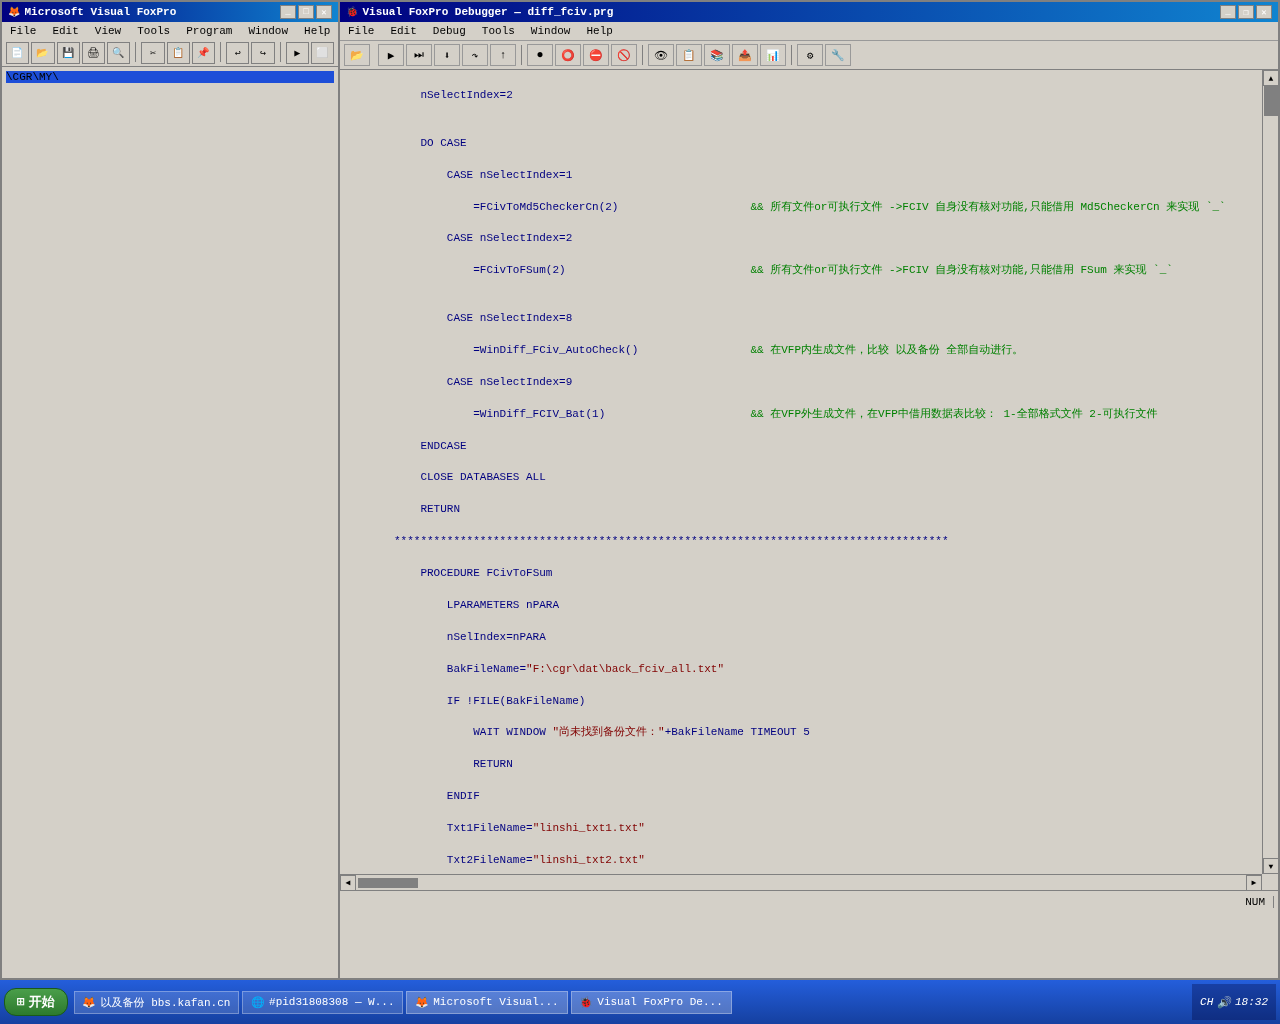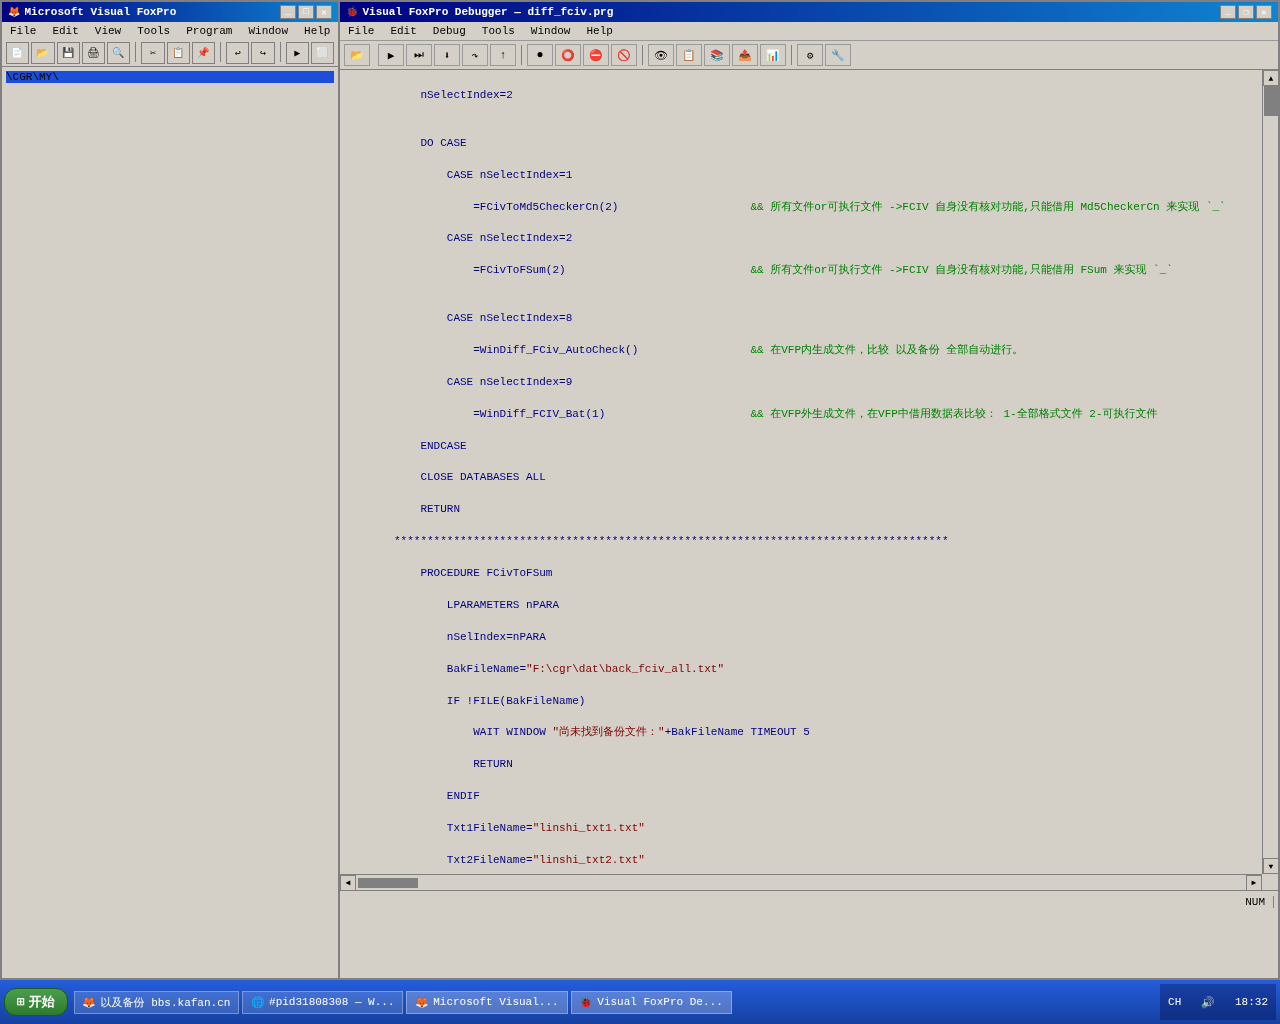--- a/index.html
+++ b/index.html
@@ -185,25 +185,25 @@
       border: 1px solid rgba(255,255,255,0.3);
       color: white;
       font-size: 11px;
       padding: 3px 8px;
       min-width: 120px;
       display: flex; align-items: center; gap: 4px;
       cursor: pointer;
     }
     .taskbar-item.active { background: rgba(255,255,255,0.25); }
     .tray {
-      display: flex; align-items: center; gap: 20px;
+      display: flex; align-items: center; gap: 4px;
       background: rgba(0,0,50,0.3);
       padding: 2px 8px;
       height: 36px;
-      color: white; font-size: 11px;
+      color: white; font-size: 11px; font-style: italic;
     }
     .sep-line { width: 1px; height: 20px; background: #808080; margin: 0 3px; }
     
     .code-wrapper {
       position: relative;
       height: 820px;
       overflow: hidden;
     }
     .code-scroll {
       position: absolute;

